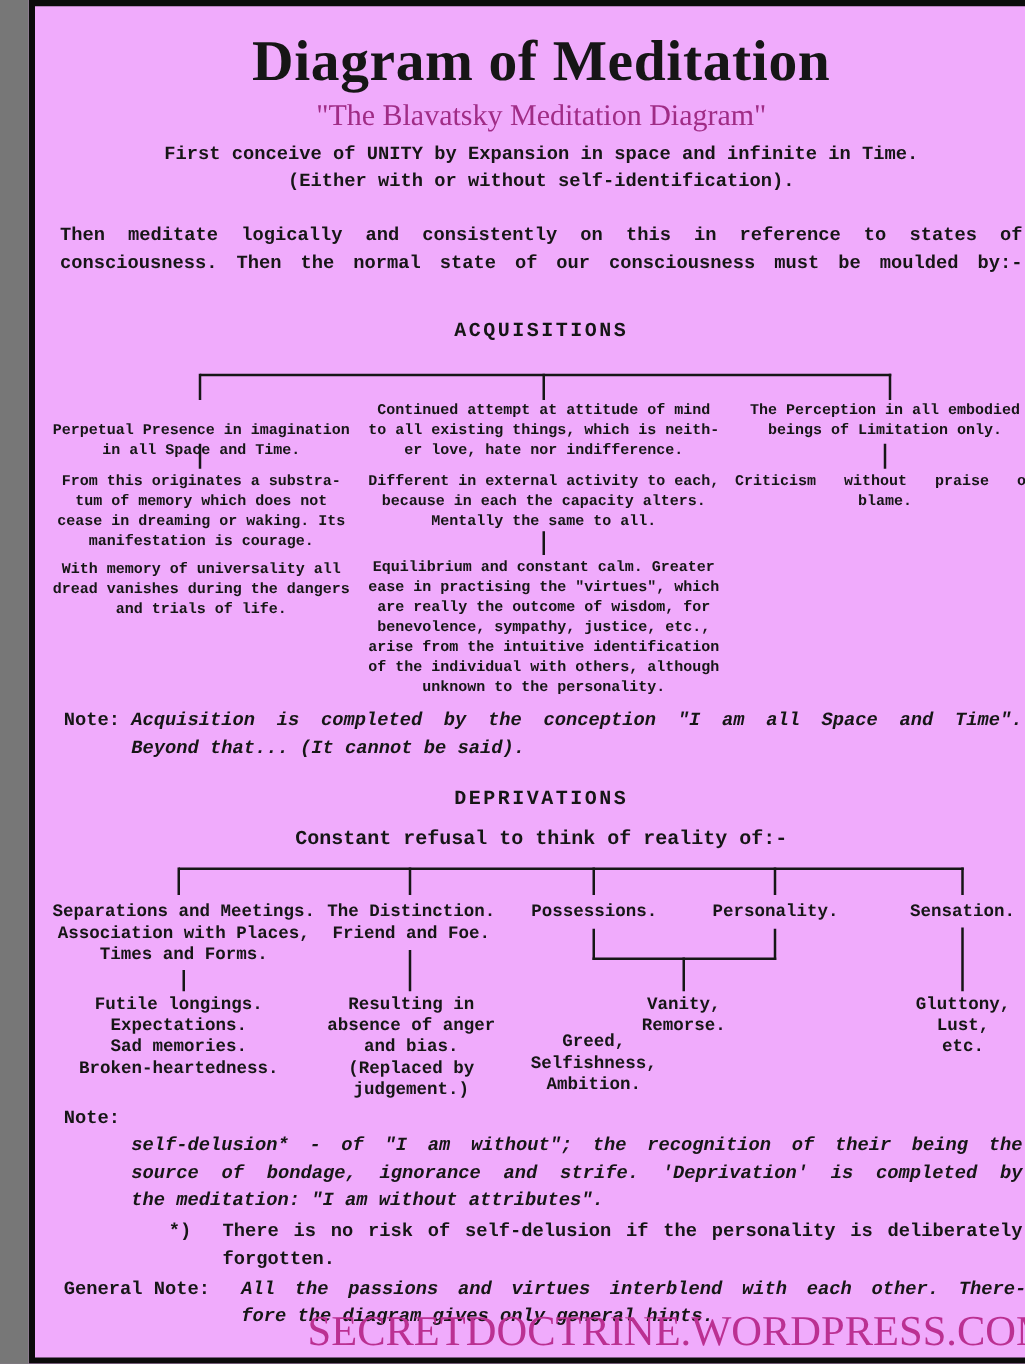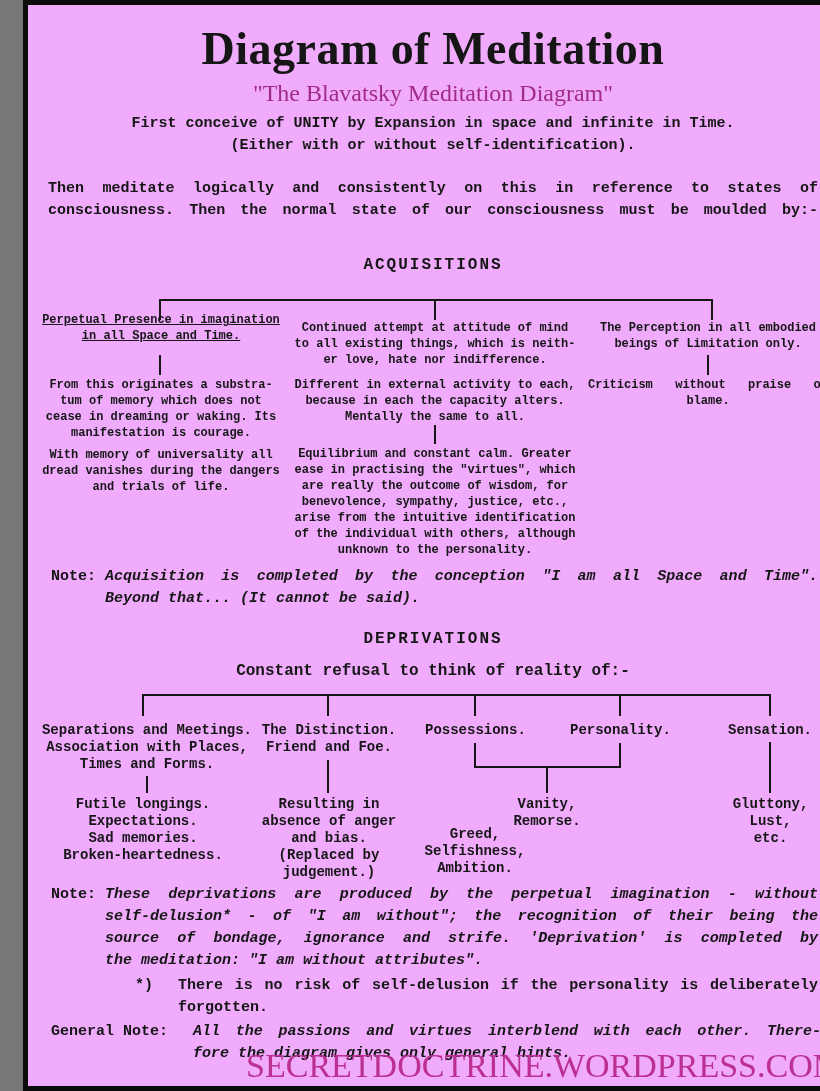--- a/index.html
+++ b/index.html
@@ -37,21 +37,21 @@
   <div class="abs m15 spread" style="left:25px;width:770px;top:178px;">Then meditate logically and consistently on this in reference to states of</div>
   <div class="abs m15 spread" style="left:25px;width:770px;top:200px;">consciousness. Then the normal state of our consciousness must be moulded by:-</div>
 
   <div class="abs heading" style="left:0;right:0;top:256px;">ACQUISITIONS</div>
 
   <div class="abs hline" style="left:137px;width:553px;top:299px;"></div>
   <div class="abs vline" style="left:136px;top:299px;height:21px;"></div>
   <div class="abs vline" style="left:411px;top:299px;height:21px;"></div>
   <div class="abs vline" style="left:688px;top:299px;height:21px;"></div>
 
-  <div class="abs c12" style="left:16px;width:244px;top:312px;text-decoration:underline;">Perpetual Presence in imagination
+  <div class="abs c12" style="left:16px;width:244px;top:336px;">Perpetual Presence in imagination
 in all Space and Time.</div>
   <div class="abs c12" style="left:262px;width:300px;top:320px;">Continued attempt at attitude of mind
 to all existing things, which is neith-
 er love, hate nor indifference.</div>
   <div class="abs c12" style="left:562px;width:246px;top:320px;">The Perception in all embodied
 beings of Limitation only.</div>
 
   <div class="abs vline" style="left:136px;top:355px;height:20px;"></div>
   <div class="abs vline" style="left:684px;top:355px;height:20px;"></div>
 
@@ -121,21 +121,20 @@
 judgement.)</div>
   <div class="abs c14" style="left:400px;width:104px;top:826px;">Greed,
 Selfishness,
 Ambition.</div>
   <div class="abs c14" style="left:474px;width:100px;top:796px;">Vanity,
 Remorse.</div>
   <div class="abs c14" style="left:685px;width:125px;top:796px;">Gluttony, Lust,
 etc.</div>
 
   <div class="abs m15" style="left:28px;top:884px;">Note:</div>
-  <div class="abs m15 it spread" style="left:82px;width:713px;top:884px;">These deprivations are produced by the perpetual imagination - without</div>
   <div class="abs m15 it spread" style="left:82px;width:713px;top:906px;">self-delusion* - of "I am without"; the recognition of their being the</div>
   <div class="abs m15 it spread" style="left:82px;width:713px;top:928px;">source of bondage, ignorance and strife. 'Deprivation' is completed by</div>
   <div class="abs m15 it" style="left:82px;top:950px;">the meditation: "I am without attributes".</div>
 
   <div class="abs m15" style="left:112px;top:975px;">*)</div>
   <div class="abs m15 spread" style="left:155px;width:640px;top:975px;">There is no risk of self-delusion if the personality is deliberately</div>
   <div class="abs m15" style="left:155px;top:997px;">forgotten.</div>
 
   <div class="abs m15" style="left:28px;top:1021px;">General Note:</div>
   <div class="abs m15 it spread" style="left:170px;width:628px;top:1021px;">All the passions and virtues interblend with each other. There-</div>

